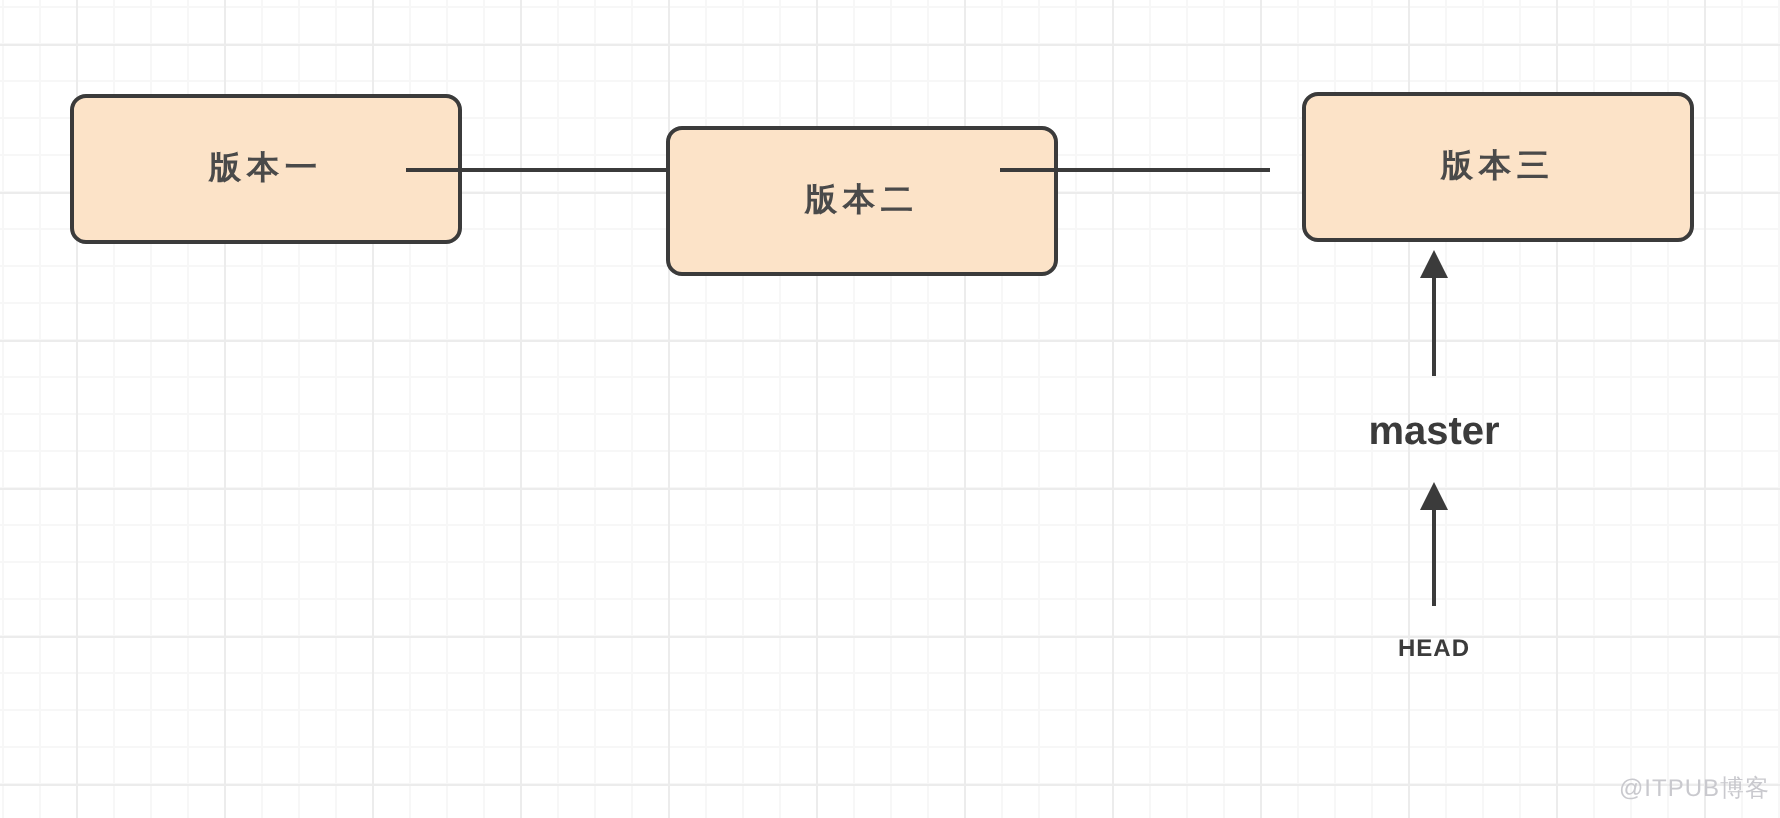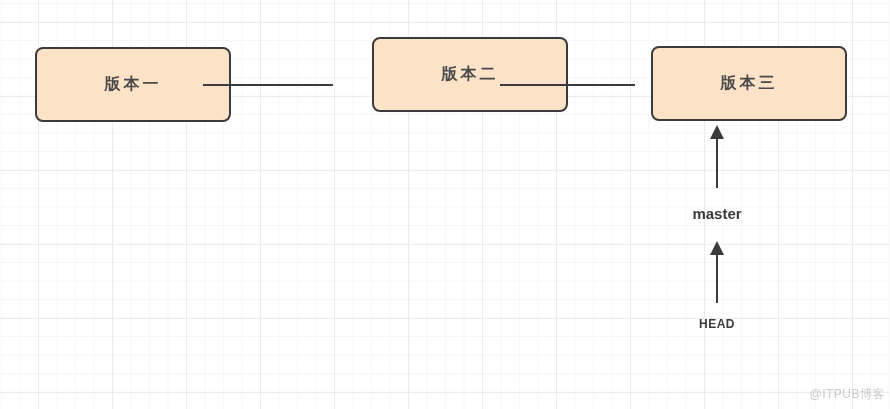--- a/index.html
+++ b/index.html
@@ -38,21 +38,21 @@
     align-items: center;
     justify-content: center;
     font-weight: bold;
   }
   .node-label {
     font-size: 16px;
     letter-spacing: 3px;
     color: #4a4a4a;
   }
   .node1 { left: 35px;  top: 47px; }
-  .node2 { left: 333px; top: 37px; margin-left: 39px; }
+  .node2 { left: 333px; top: 63px; }
   .node3 { left: 651px; top: 46px; }
 
   
   .connector {
     position: absolute;
     height: 2px;
     background: #3b3b3b;
     top: 84px;
   }
   .c1 { left: 203px; width: 130px; }
@@ -83,21 +83,21 @@
 
   
   .pointer-label {
     position: absolute;
     left: 717px;
     transform: translateX(-50%);
     font-weight: bold;
     color: #3b3b3b;
     white-space: nowrap;
   }
-  .master-label { top: 205px; font-size: 15px; }
+  .master-label { top: 205px; font-size: 20px; }
   .head-label   { top: 317px; font-size: 12px; letter-spacing: 0.5px; }
 
   
   .watermark {
     position: absolute;
     right: 5px;
     bottom: 6px;
     font-size: 12px;
     color: #c9c9ce;
     letter-spacing: 0.5px;

